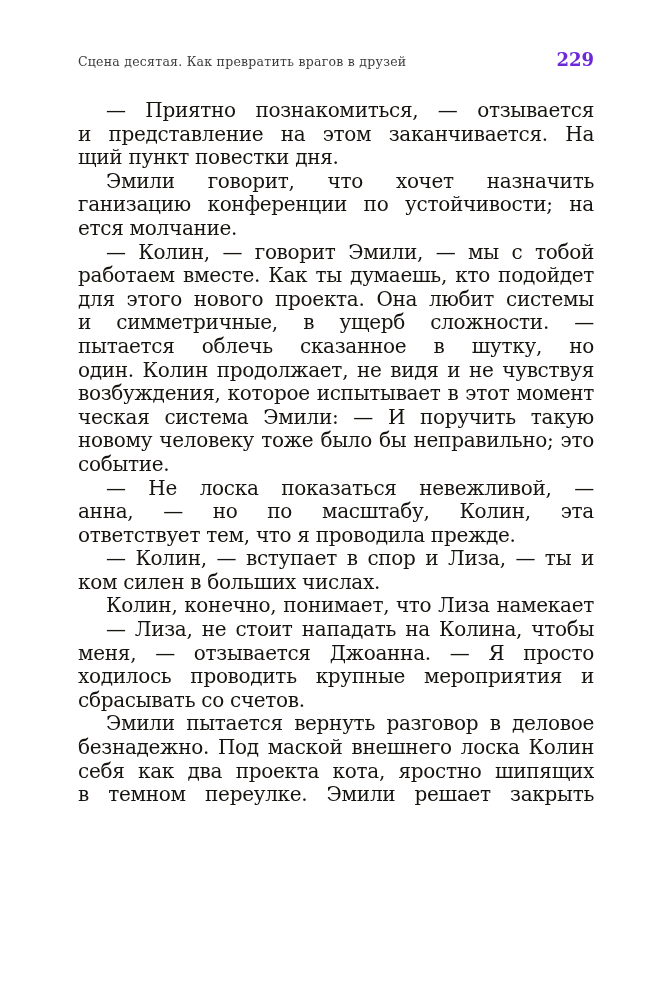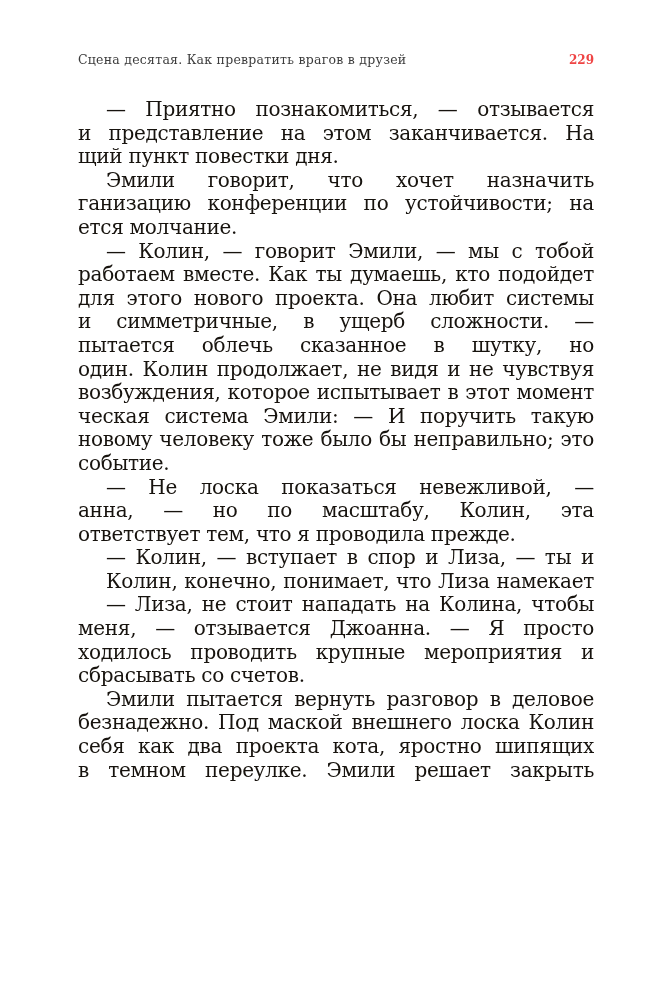--- a/index.html
+++ b/index.html
@@ -27,22 +27,22 @@
     align-items: baseline;
     font-size: 12.5px;
     line-height: 15px;
     color: #3c3c3c;
   }
   .running-title {
     letter-spacing: 0.02em;
   }
   .page-number {
     font-weight: bold;
-    font-size: 12px;
-    color: #ef4444;
+    font-size: 18px;
+    color: #6d28d9;
   }
   .text-block {
     margin-top: 30px;
     font-size: 20px;
     line-height: 23.6px;
     letter-spacing: -0.3px;
   }
   .paragraph {
     margin: 0;
     padding: 0;
@@ -94,20 +94,21 @@
         <div class="line">новому человеку тоже было бы неправильно; это крупное</div>
         <div class="line last">событие.</div>
       </div>
       <div class="paragraph">
         <div class="line first">— Не лоска показаться невежливой, — прерывает его Джо-</div>
         <div class="line">анна, — но по масштабу, Колин, эта конференция вполне со-</div>
         <div class="line last">ответствует тем, что я проводила прежде.</div>
       </div>
       <div class="paragraph">
         <div class="line first">— Колин, — вступает в спор и Лиза, — ты и сам не слиш-</div>
+        <div class="line last">ком силен в больших числах.</div>
       </div>
       <div class="paragraph">
         <div class="line first">Колин, конечно, понимает, что Лиза намекает на недав-</div>
       </div>
       <div class="paragraph">
         <div class="line first">— Лиза, не стоит нападать на Колина, чтобы защитить</div>
         <div class="line">меня, — отзывается Джоанна. — Я просто говорю, что мне при-</div>
         <div class="line">ходилось проводить крупные мероприятия и меня не нужно</div>
         <div class="line last">сбрасывать со счетов.</div>
       </div>

